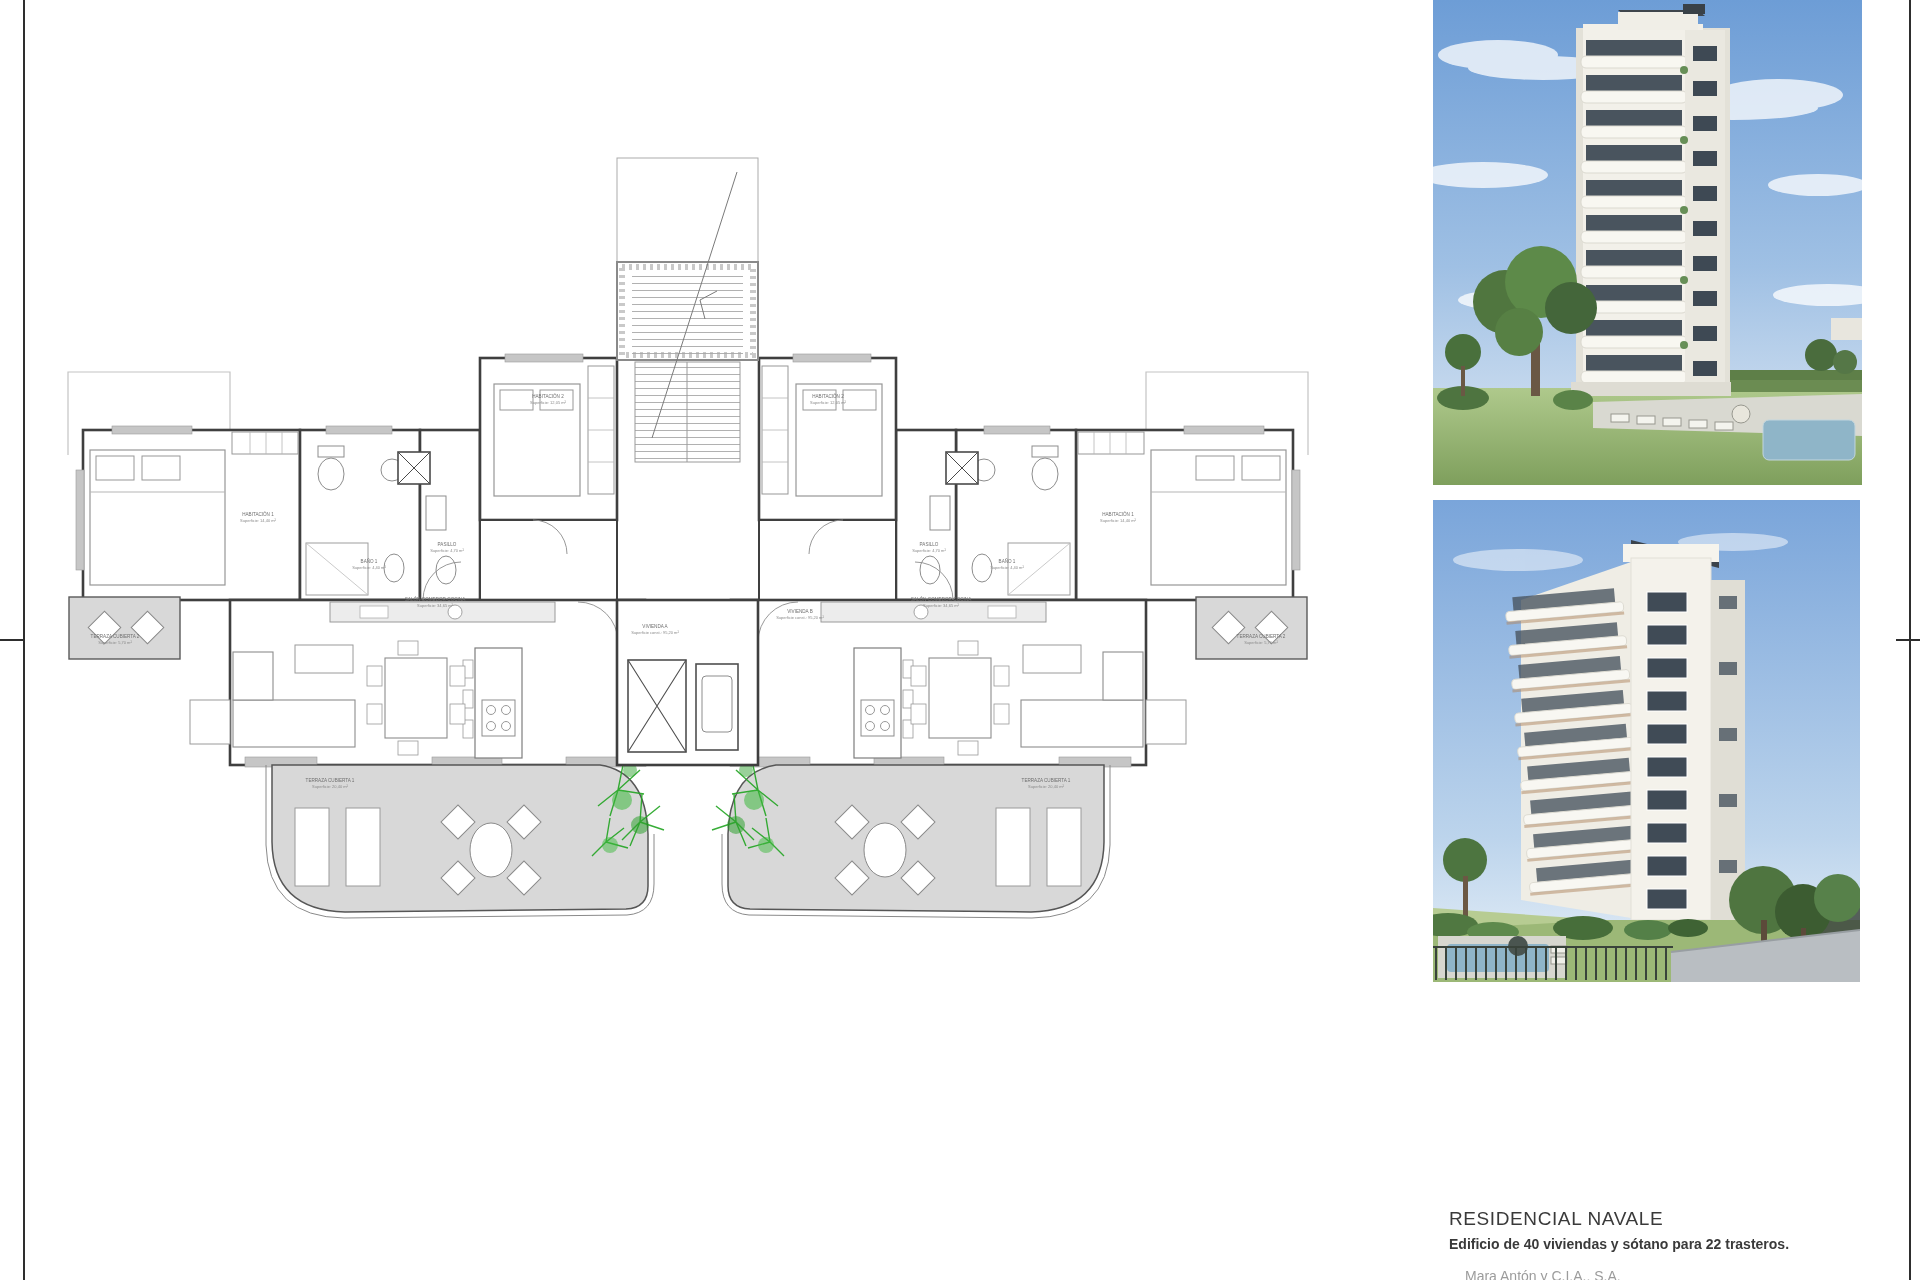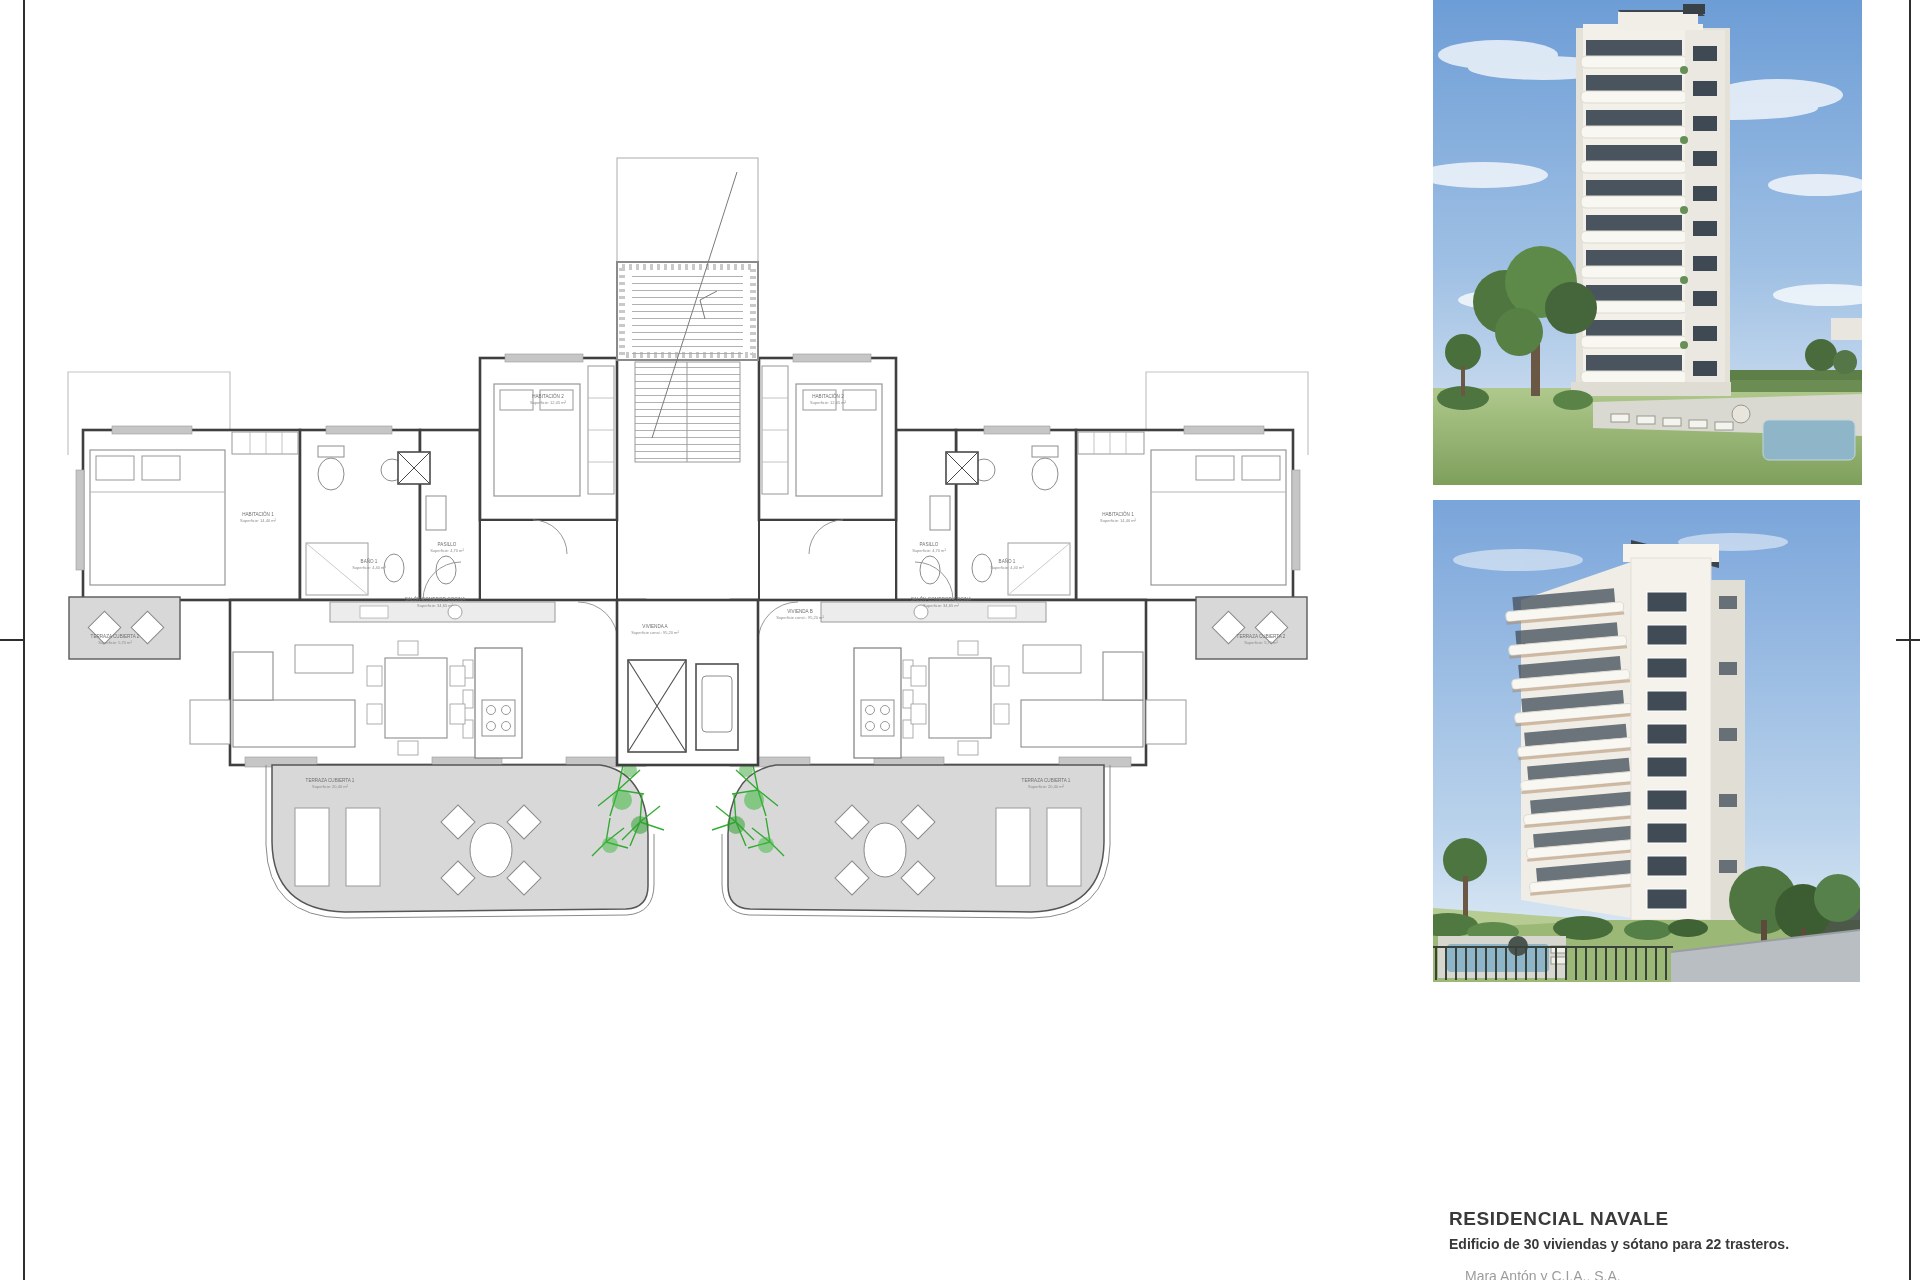--- a/index.html
+++ b/index.html
@@ -10,21 +10,21 @@
   .border-left{left:23px;top:0;width:2px;height:1280px;}
   .border-right{left:1909px;top:0;width:2px;height:1280px;}
   .tick{position:absolute;background:#2e2e2e;height:2px;}
   .tick-left{left:0;top:639px;width:24px;}
   .tick-right{left:1896px;top:639px;width:24px;}
   .plan-svg{position:absolute;left:0;top:0;}
   .render{position:absolute;display:block;}
   .render-top{left:1433px;top:0;}
   .render-bottom{left:1433px;top:500px;}
   .titleblock{position:absolute;left:1449px;top:1208px;width:440px;}
-  .tb-name{font-size:19px;font-weight:bold;color:#3a3a3a;letter-spacing:0.6px;margin:0 0 6px 0;}
+  .tb-name{font-size:19px;font-weight:normal;color:#3a3a3a;letter-spacing:0.6px;margin:0 0 6px 0;}
   .tb-desc{font-size:14px;font-weight:bold;color:#3a3a3a;margin:0 0 4px 0;}
   .tb-dev{font-size:14px;color:#9c9c9c;margin:16px;}
   svg text.rlabel{font-family:"Liberation Sans", sans-serif;font-size:4.6px;fill:#6f6f6f;}
   svg text.rlabel2{font-family:"Liberation Sans", sans-serif;font-size:4px;fill:#8a8a8a;}
 </style>
 </head>
 <body>
 
 <div class="sheet">
 
@@ -487,17 +487,17 @@
         <rect x="192" y="446" width="2" height="34"></rect>
         <rect x="202" y="446" width="2" height="34"></rect>
       <rect x="212" y="446" width="2" height="34"></rect>
         <rect x="222" y="446" width="2" height="34"></rect>
         <rect x="232" y="446" width="2" height="34"></rect>
     </g>
   </svg>
 
   <div class="titleblock">
     <p class="tb-name">RESIDENCIAL NAVALE</p>
-    <p class="tb-desc">Edificio de 30 viviendas y sótano para 22 trasteros.</p>
+    <p class="tb-desc">Edificio de 40 viviendas y sótano para 22 trasteros.</p>
     <p class="tb-dev">Mara Antón y C.I.A., S.A.</p>
   </div>
 
 </div>
 
 </body></html>

